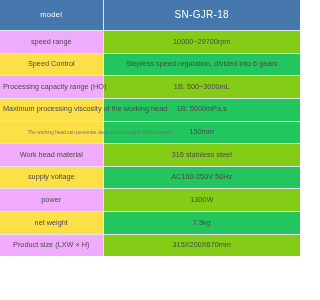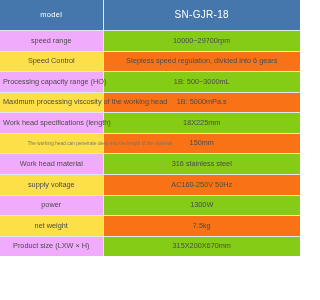--- a/index.html
+++ b/index.html
@@ -66,21 +66,21 @@
     background: #f0abfc;
     color: #4b4b4b;
     font-size: 7.3px;
   }
   td.value-cell {
     background: #84cc16;
     color: #4b4b4b;
     font-size: 7.3px;
   }
   tr.alt td.label-cell { background: #fde047; }
-  tr.alt td.value-cell { background: #f97316; }
+  tr.alt td.value-cell { background: #22c55e; }
 
   
   td.label-cell.tiny {
     font-size: 4.6px;
     color: #6d7378;
     letter-spacing: 0.1px;
   }
   
   td.label-cell.tiny .spill {
     display: inline-block;
@@ -116,24 +116,20 @@
     <tr>
       <td class="label-cell">Processing capacity range (HO)</td>
       <td class="value-cell">1B: 500~3000mL</td>
     </tr>
 
     <tr class="alt">
       <td class="label-cell">Maximum processing viscosity of the working head</td>
       <td class="value-cell">1B: 5000mPa.s</td>
     </tr>
 
-    <tr>
-      <td class="label-cell">Work head specifications (length)</td>
-      <td class="value-cell">18X225mm</td>
-    </tr>
 
     <tr class="alt">
       <td class="label-cell tiny"><span class="spill">The working head can penetrate deep into the length of the material</span></td>
       <td class="value-cell">150mm</td>
     </tr>
 
     <tr>
       <td class="label-cell">Work head material</td>
       <td class="value-cell">316 stainless steel</td>
     </tr>

